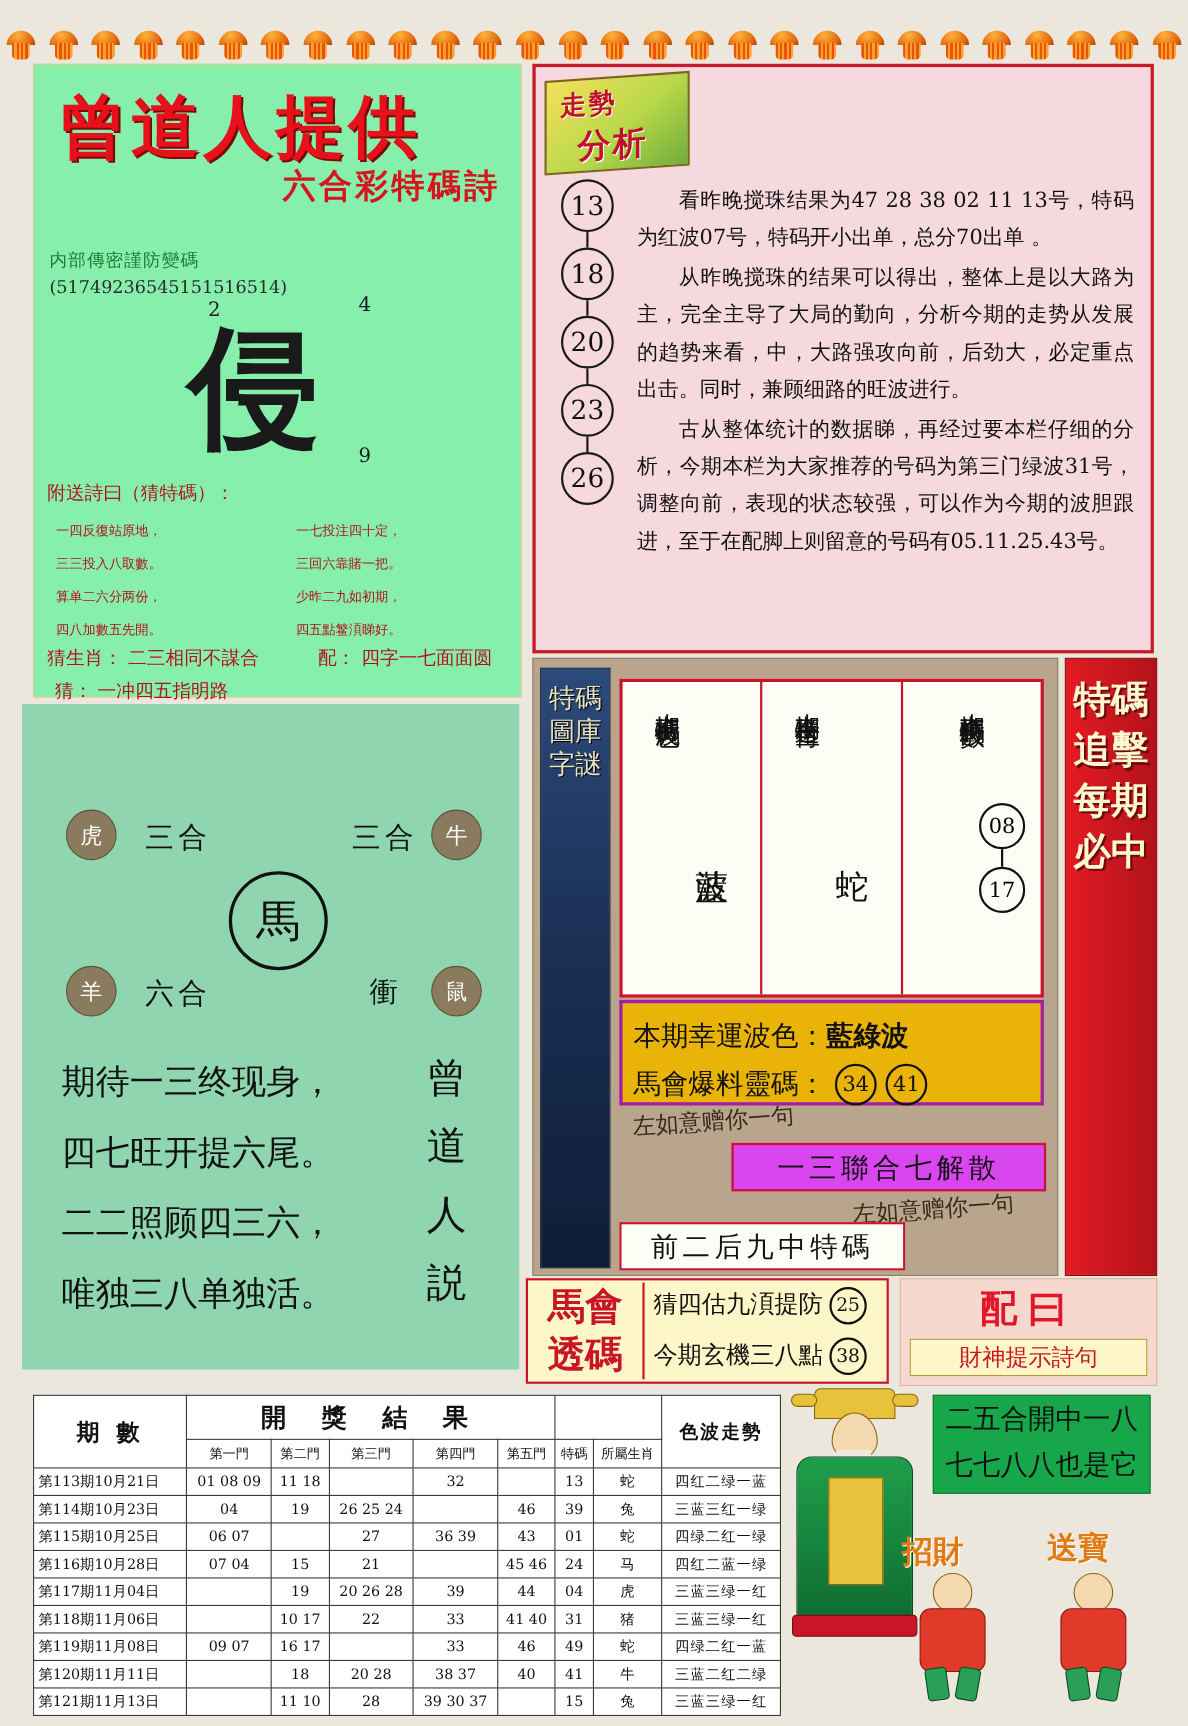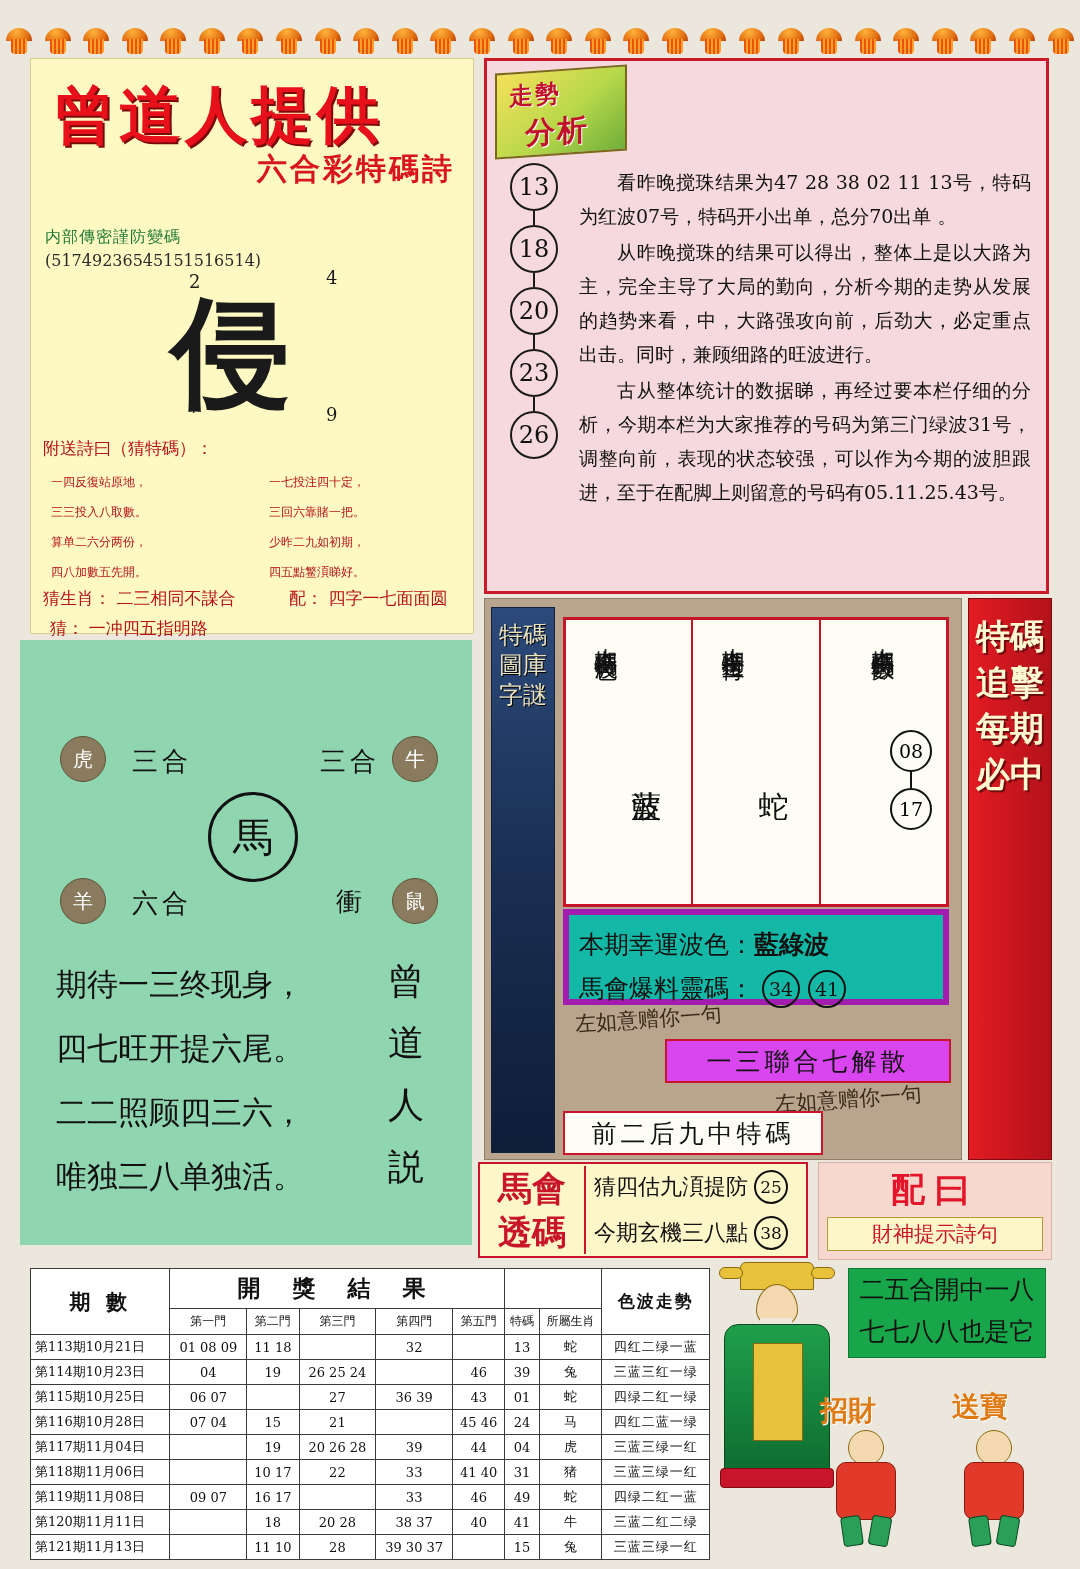--- a/index.html
+++ b/index.html
@@ -6,21 +6,21 @@
   body{width:1080px;height:1569px;background:#e8e4d8;font-family:"DejaVu Sans",sans-serif;position:relative;overflow:hidden;}
   .page{position:absolute;left:0;top:0;width:1080px;height:1569px;background:#ebe7dc;}
 
   
   .tassel-band{position:absolute;left:0;top:28px;width:1080px;height:28px;display:flex;justify-content:space-between;padding:0 6px;box-sizing:border-box;}
   .tassel{width:26px;height:26px;position:relative;}
   .tassel:before{content:"";position:absolute;left:0;top:0;width:26px;height:13px;border-radius:13px 13px 0 0;background:radial-gradient(circle at 40% 30%,#ffb23a,#e06a10 70%,#b23c06);}
   .tassel:after{content:"";position:absolute;left:5px;top:11px;width:16px;height:15px;background:repeating-linear-gradient(90deg,#e8540a 0 2px,#ffa02a 2px 4px);border-radius:0 0 4px 4px;}
 
   
-  .panel-yellow{position:absolute;left:30px;top:58px;width:442px;height:574px;background:#fef9c3;border:1px solid #d8cf8a;}
+  .panel-yellow{position:absolute;left:30px;top:58px;width:442px;height:574px;background:#86efac;border:1px solid #d8cf8a;}
   .title-main{position:absolute;left:22px;top:14px;font-family:"DejaVu Serif",serif;font-weight:bold;font-size:62px;color:#e8101a;letter-spacing:4px;text-shadow:2px 2px 0 #7a0a0a;}
   .title-sub{position:absolute;right:18px;top:90px;font-family:"DejaVu Serif",serif;font-weight:bold;font-size:30px;color:#d8151f;letter-spacing:3px;}
   .secret-line{position:absolute;left:14px;top:168px;font-size:16px;color:#1f7a33;letter-spacing:1px;font-family:"DejaVu Serif",serif;}
   .secret-num{position:absolute;left:14px;top:192px;font-size:16px;color:#2b2b2b;font-family:"DejaVu Serif",serif;}
   .bigchar{position:absolute;left:140px;top:214px;font-size:120px;font-family:"DejaVu Serif",serif;color:#1a1a1a;font-weight:bold;}
   .cn{position:absolute;font-size:18px;font-family:"DejaVu Serif",serif;color:#1a1a1a;}
   .c2{left:158px;top:212px;}
   .c4{left:295px;top:208px;}
   .c7{left:158px;top:337px;}
   .c9{left:295px;top:345px;}
@@ -68,21 +68,21 @@
   .vert-banner span{display:block;margin:12px auto 0;width:48px;text-align:center;font-family:"DejaVu Serif",serif;font-size:24px;color:#e8e2c0;line-height:30px;text-shadow:1px 1px 0 #000;}
   .mid-white{position:absolute;left:78px;top:18px;width:386px;height:290px;background:#fdfdf5;border:3px solid #c8152a;box-sizing:border-box;}
   .mid-cols{display:flex;height:100%;}
   .mid-col{flex:1;border-right:2px solid #c8152a;display:flex;justify-content:center;padding-top:10px;box-sizing:border-box;position:relative;}
   .mid-col:last-child{border-right:none;}
   .vlabel{writing-mode:vertical-rl;text-orientation:upright;font-family:"DejaVu Serif",serif;font-size:23px;line-height:30px;color:#111;letter-spacing:2px;}
   .vval{writing-mode:vertical-rl;text-orientation:upright;font-family:"DejaVu Serif",serif;font-size:30px;color:#111;margin-left:4px;align-self:center;}
   .seg-wrap{position:absolute;right:14px;top:110px;display:flex;flex-direction:column;align-items:center;}
   .seg-c{width:38px;height:38px;border:2px solid #111;border-radius:50%;display:flex;align-items:center;justify-content:center;font-size:19px;font-family:"DejaVu Serif",serif;}
   .seg-l{width:2px;height:16px;background:#111;}
-  .lucky-box{position:absolute;left:78px;top:310px;width:386px;height:96px;background:#14b8a6;border:6px solid #a21caf;box-sizing:border-box;padding:8px 10px;}
+  .lucky-box{position:absolute;left:78px;top:310px;width:386px;height:96px;background:#eab308;border:3px solid #a21caf;box-sizing:border-box;padding:8px 10px;}
   .lucky-line{font-family:"DejaVu Serif",serif;font-size:25px;line-height:44px;color:#111;display:flex;align-items:center;}
   .lucky-line .val{font-weight:bold;}
   .mini-circle{width:34px;height:34px;border:2px solid #111;border-radius:50%;display:inline-flex;align-items:center;justify-content:center;font-size:19px;margin-left:8px;font-family:"DejaVu Serif",serif;}
   .hand1{position:absolute;left:90px;top:406px;font-family:"DejaVu Serif",serif;font-size:21px;color:#3b2a1a;transform:rotate(-4deg);}
   .slogan-box{position:absolute;left:180px;top:440px;width:282px;height:40px;background:#d946ef;border:2px solid #c8152a;display:flex;align-items:center;justify-content:center;font-family:"DejaVu Serif",serif;font-size:25px;letter-spacing:4px;color:#111;}
   .hand2{position:absolute;left:290px;top:486px;font-family:"DejaVu Serif",serif;font-size:21px;color:#3b2a1a;transform:rotate(-4deg);}
   .slogan-box2{position:absolute;left:78px;top:512px;width:256px;height:40px;background:#fdfdf5;border:2px solid #c8152a;display:flex;align-items:center;justify-content:center;font-family:"DejaVu Serif",serif;font-size:25px;letter-spacing:4px;color:#111;}
 
   
   .panel-red-v{position:absolute;left:968px;top:598px;width:82px;height:560px;background:linear-gradient(90deg,#e31b23,#b3121a);border:1px solid #7d0b10;}

